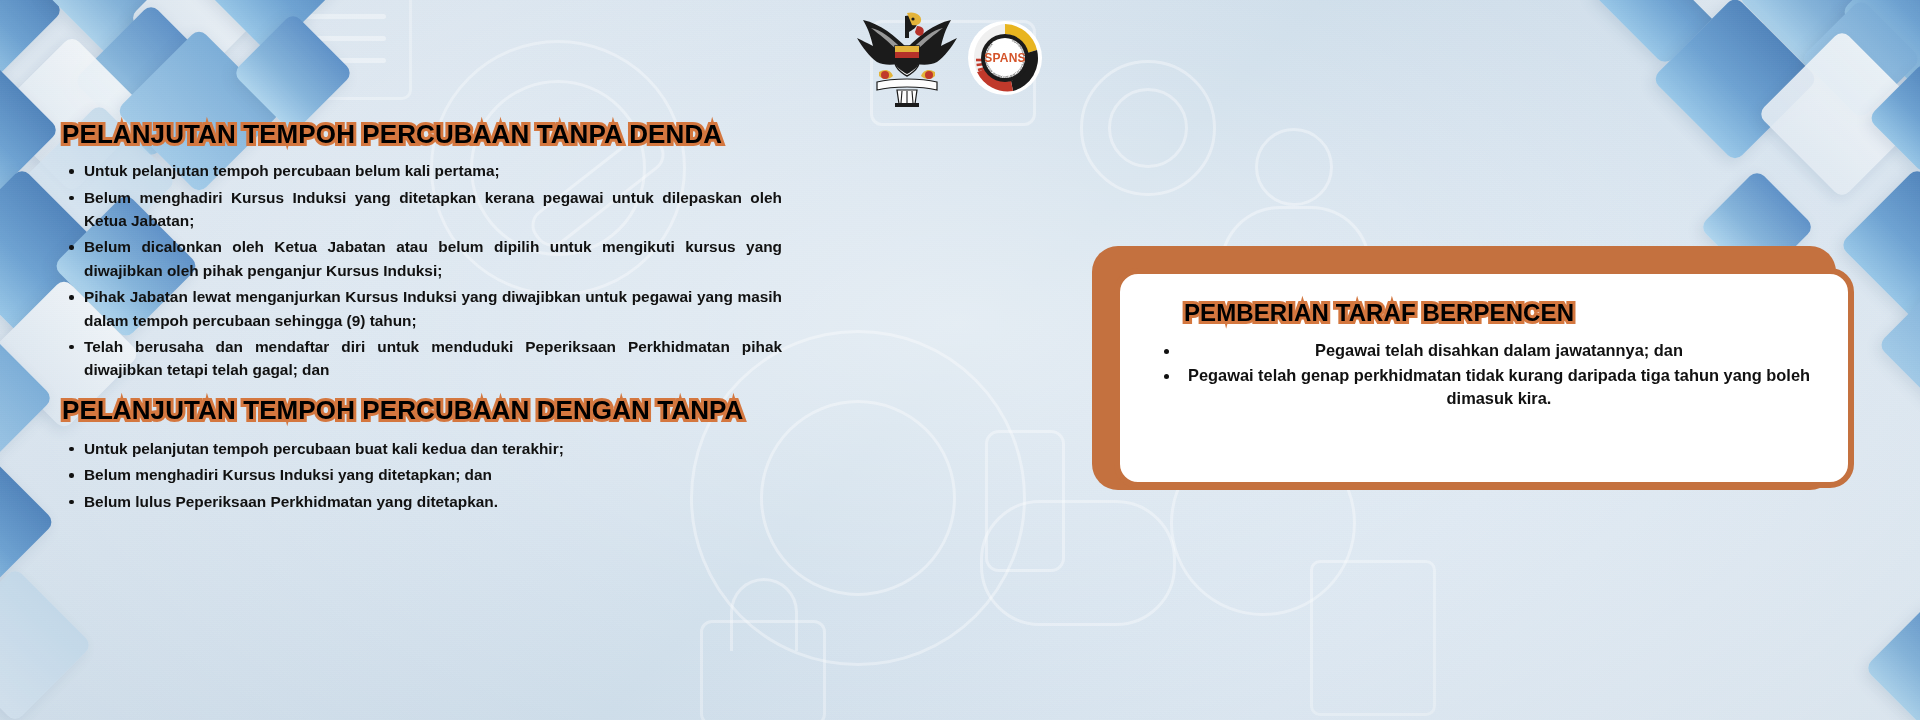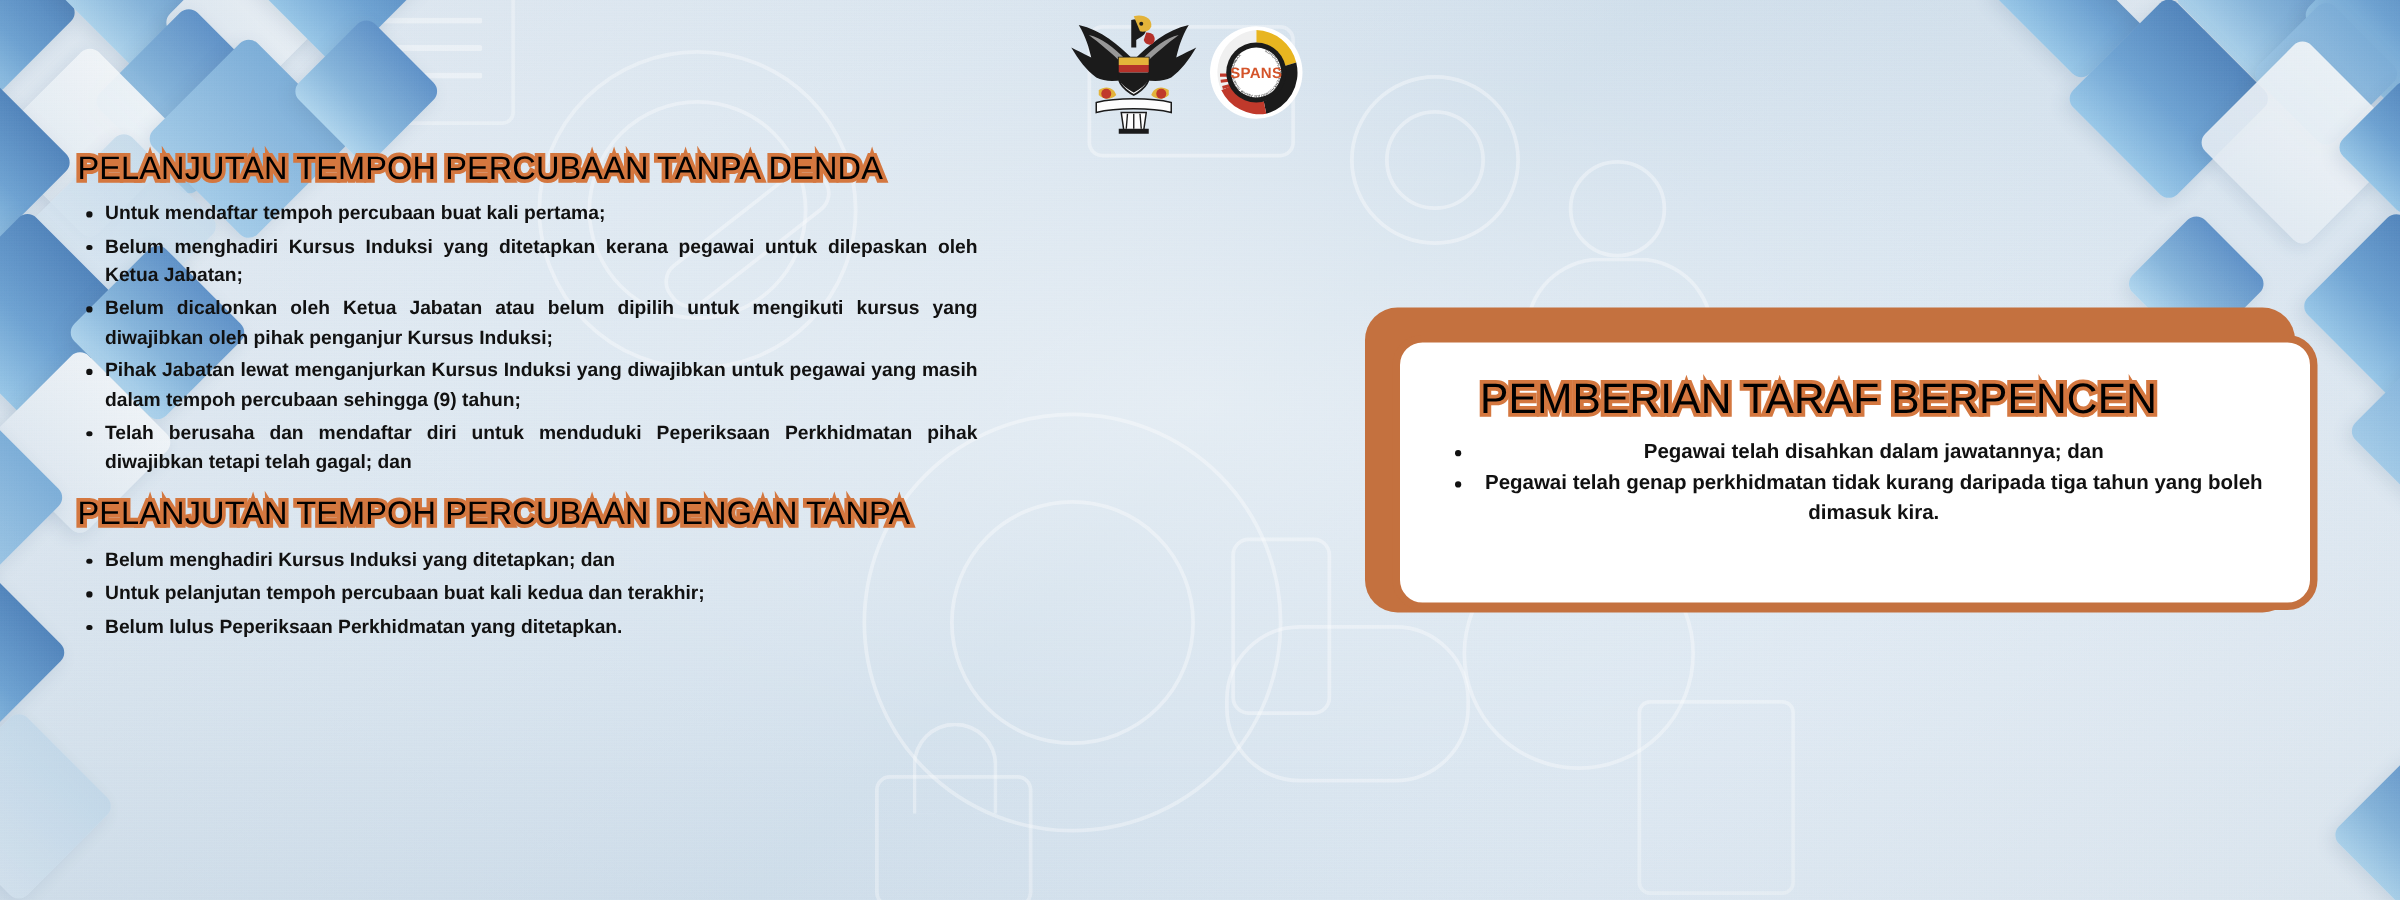--- a/index.html
+++ b/index.html
@@ -65,21 +65,21 @@
 
   
   .left-col {
     position: absolute;
     left: 62px; top: 120px;
     width: 720px;
   }
 
   .fancy-title {
     font-size: 26px;
-    font-weight: 400;
+    font-weight: 700;
     letter-spacing: .1px;
     line-height: 1.12;
     color: #000000;
     -webkit-text-stroke: 6px #d4773f;
     paint-order: stroke fill;
     white-space: nowrap;
     font-family: "Liberation Sans", sans-serif;
     font-stretch: condensed;
     transform: scaleX(1.0);
     transform-origin: left center;
@@ -125,21 +125,21 @@
   .panel-card {
     position: absolute;
     left: 22px; top: 22px;
     width: 740px; height: 220px;
     border-radius: 24px;
     background: #ffffff;
     border: 6px solid #c4713f;
     box-sizing: border-box;
     padding: 26px 30px 20px 36px;
   }
-  .panel-card .fancy-title { font-size: 34px; padding-left: 28px; -webkit-text-stroke: 6px #d4773f; }
+  .panel-card .fancy-title { font-size: 24px; padding-left: 28px; -webkit-text-stroke: 6px #d4773f; }
   .panel-card ul.bullets { margin-top: 12px; }
   .panel-card ul.bullets li {
     font-size: 16.4px;
     line-height: 1.45;
     padding-left: 24px;
     text-align: center;
     margin-bottom: 1px;
   }
   .panel-card ul.bullets li::before { left: 8px; top: 10px; width: 5px; height: 5px; }
 </style>
@@ -287,32 +287,32 @@
         <text x="38" y="42" text-anchor="middle" font-family="&quot;Liberation Sans&quot;, sans-serif" font-size="12" font-weight="700" fill="#d4542a" letter-spacing="0.2">SPANS</text>
       </svg>
     </div>
   </div>
 
   <div class="left-col">
 
     <div class="fancy-title">PELANJUTAN TEMPOH PERCUBAAN TANPA DENDA</div>
 
     <ul class="bullets">
-      <li>Untuk mendaftar tempoh percubaan buat kali pertama;</li>
+      <li>Untuk pelanjutan tempoh percubaan belum kali pertama;</li>
       <li>Belum menghadiri Kursus Induksi yang ditetapkan kerana pegawai untuk dilepaskan oleh Ketua Jabatan;</li>
       <li>Belum dicalonkan oleh Ketua Jabatan atau belum dipilih untuk mengikuti kursus yang diwajibkan oleh pihak penganjur Kursus Induksi;</li>
       <li>Pihak Jabatan lewat menganjurkan Kursus Induksi yang diwajibkan untuk pegawai yang masih dalam tempoh percubaan sehingga (9) tahun;</li>
       <li>Telah berusaha dan mendaftar diri untuk menduduki Peperiksaan Perkhidmatan pihak diwajibkan tetapi telah gagal; dan</li>
     </ul>
 
     <div class="fancy-title title-gap-2">PELANJUTAN TEMPOH PERCUBAAN DENGAN TANPA</div>
 
     <ul class="bullets tight" style="margin-top:12px;">
+      <li>Untuk pelanjutan tempoh percubaan buat kali kedua dan terakhir;</li>
       <li>Belum menghadiri Kursus Induksi yang ditetapkan; dan</li>
-      <li>Untuk pelanjutan tempoh percubaan buat kali kedua dan terakhir;</li>
       <li>Belum lulus Peperiksaan Perkhidmatan yang ditetapkan.</li>
     </ul>
   </div>
 
   <div class="panel-wrap">
     <div class="panel-shadow"></div>
     <div class="panel-card">
       <div class="fancy-title">PEMBERIAN TARAF BERPENCEN</div>
       <ul class="bullets">
         <li>Pegawai telah disahkan dalam jawatannya; dan</li>

